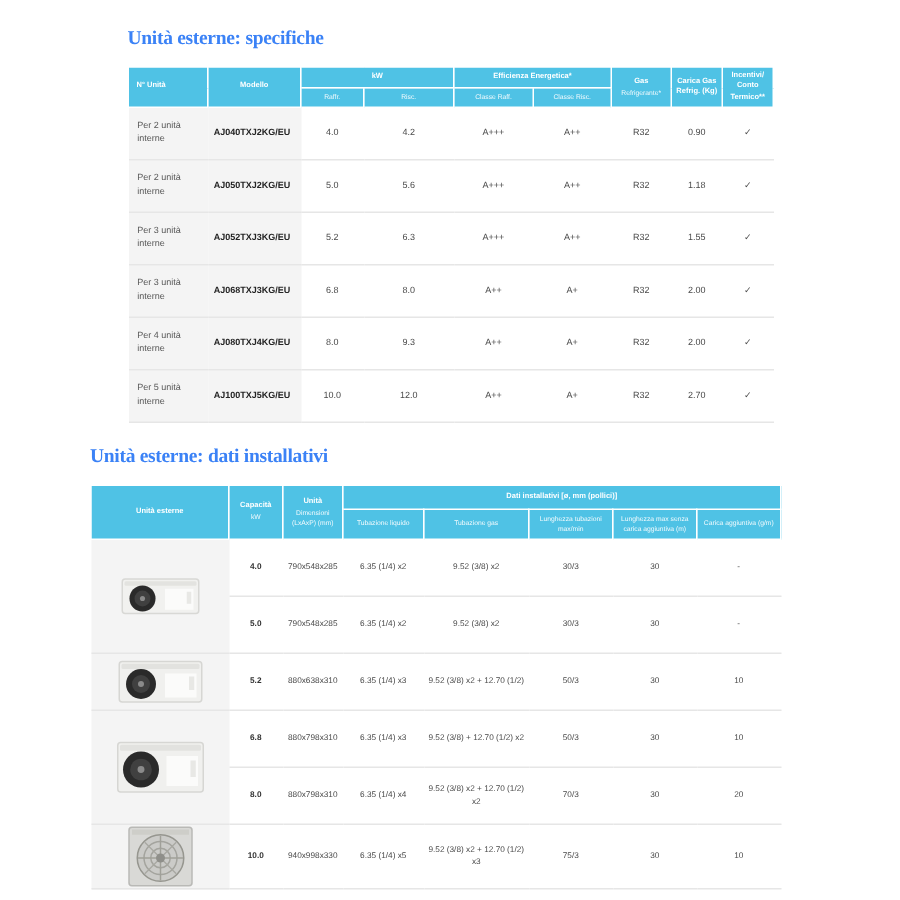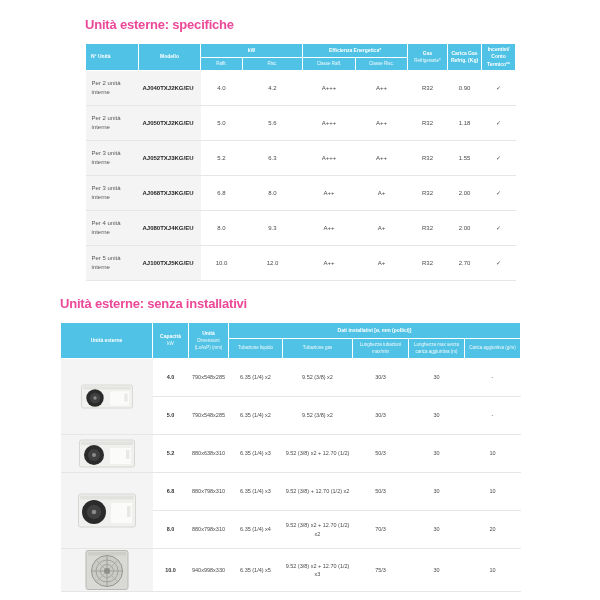--- a/index.html
+++ b/index.html
@@ -10,21 +10,21 @@
     font-family: "Liberation Sans", sans-serif;
     overflow: hidden;
     position: relative;
   }
   .section { position: absolute; }
   #section1 { left: 85px; top: 17px; width: 430px; }
   #section2 { left: 60px; top: 296px; width: 460px; }
   h2.sec-title {
     margin: 0 0 11px 0;
     font-size: 13px; font-weight: 700;
-    color: #ec4899; letter-spacing: -0.2px;
+    color: #3b82f6; letter-spacing: -0.2px; font-family: Liberation Serif, serif;
   }
   table { border-collapse: collapse; table-layout: fixed; width: 100%;
           border-bottom: 1px solid #e6e6e6; }
   thead th {
     background: #4fc2e5; color: #ffffff;
     border: 1px solid #ffffff;
     font-size: 5px; font-weight: 700;
     text-align: center; vertical-align: middle;
     padding: 1px 2px; line-height: 1.45;
   }
@@ -152,21 +152,21 @@
         <td>A+</td>
         <td>R32</td>
         <td>2.70</td>
         <td>✓</td>
       </tr>
     </tbody>
   </table>
 </div>
 
 <div class="section" id="section2">
-  <h2 class="sec-title">Unità esterne: senza installativi</h2>
+  <h2 class="sec-title">Unità esterne: dati installativi</h2>
 
   <table id="install-table">
     <colgroup>
       <col style="width:92px">
         <col style="width:36px">
         <col style="width:40px">
         <col style="width:54px">
       <col style="width:70px">
         <col style="width:56px">
         <col style="width:56px">

